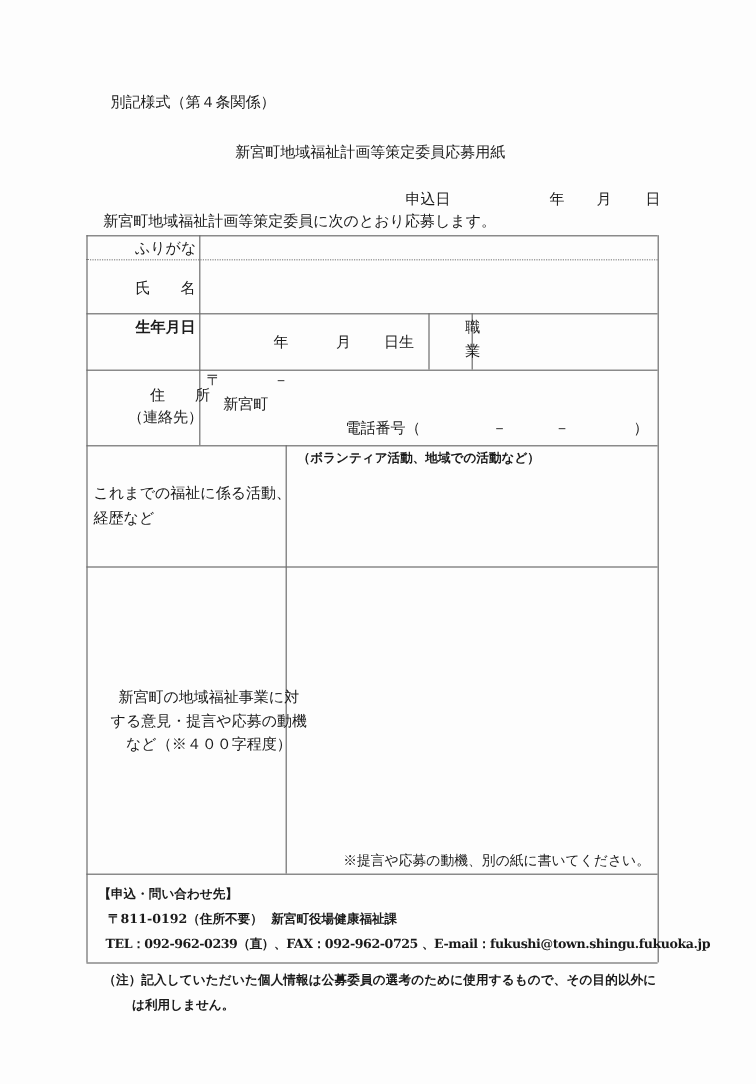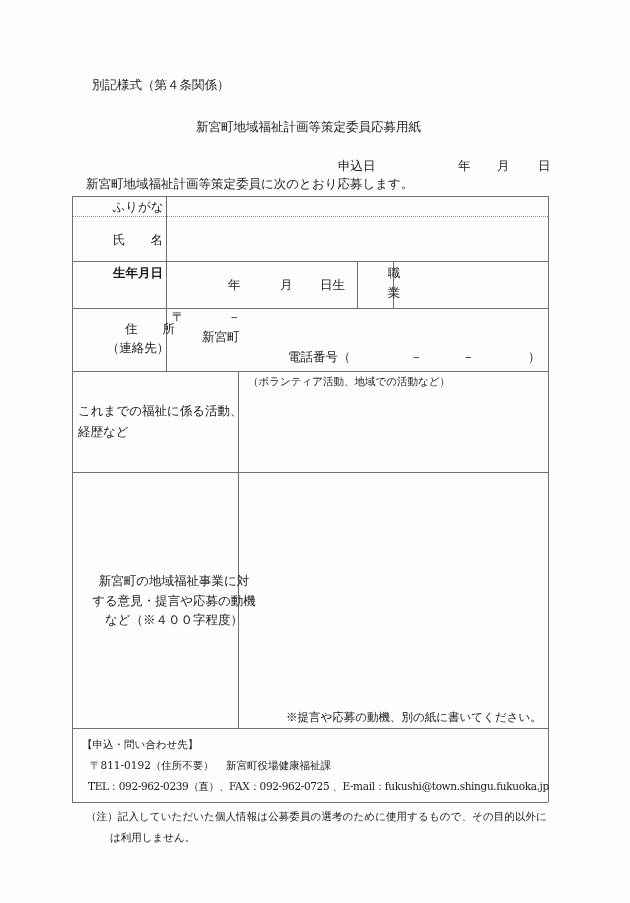--- a/index.html
+++ b/index.html
@@ -4,21 +4,21 @@
 <style>
   html, body { margin: 0; padding: 0; }
   body {
     width: 630px; height: 903px; background: #fdfdfd; position: relative;
     font-family: "DejaVu Serif", "Liberation Serif", serif; color: #1a1a1a;
     overflow: hidden;
   }
   .abs { position: absolute; white-space: nowrap; }
   .t13 { font-size: 12.5px; }
   .t12 { font-size: 11.5px; }
-  .t11 { font-size: 10.5px; }
+  .t11 { font-size: 10.5px; font-weight: bold; }
   .hline { position: absolute; height: 0; border-top: 1px solid #6e6e6e; }
   .vline { position: absolute; width: 0; border-left: 1px solid #6e6e6e; }
   .dotted { border-top: 1px dotted #888; }
   .lbl { position: absolute; text-align: center; font-size: 12.5px; padding-left: 19px; }
 </style>
 </head>
 <body>
 
 <div class="abs t13" style="left:92px;top:77px;">別記様式（第４条関係）</div>
 <div class="abs t13" style="left:196px;top:119px;">新宮町地域福祉計画等策定委員応募用紙</div>
@@ -58,21 +58,21 @@
 <div class="abs t13" style="left:320px;top:277px;">日生</div>
 <div class="abs" style="left:167px;top:262px;width:189px;height:45px;"></div>
 <div class="lbl" style="left:357px;width:36px;top:265px;">職</div>
 <div class="lbl" style="left:357px;width:36px;top:285px;">業</div>
 <div class="abs" style="left:394px;top:262px;width:153px;height:45px;"></div>
 
 <div class="lbl" style="left:84px;width:94px;top:321px;">住　　所</div>
 <div class="lbl" style="left:72px;width:94px;top:340px;">（連絡先）</div>
 <div class="abs t13" style="left:172px;top:309px;">〒</div>
 <div class="abs t13" style="left:228px;top:309px;">－</div>
-<div class="abs t13" style="left:202px;top:329px;">新宮町</div>
+<div class="abs t13" style="left:186px;top:329px;">新宮町</div>
 <div class="abs t13" style="left:288px;top:349px;">電話番号（</div>
 <div class="abs t13" style="left:410px;top:349px;">－</div>
 <div class="abs t13" style="left:462px;top:349px;">－</div>
 <div class="abs t13" style="left:528px;top:349px;">）</div>
 <div class="abs" style="left:167px;top:309px;width:380px;height:61px;"></div>
 
 <div class="abs t13" style="left:78px;top:403px;">これまでの福祉に係る活動、</div>
 <div class="abs t13" style="left:78px;top:424px;">経歴など</div>
 <div class="abs t11" style="left:248px;top:375px;">（ボランティア活動、地域での活動など）</div>
 <div class="abs" style="left:239px;top:390px;width:308px;height:81px;"></div>

